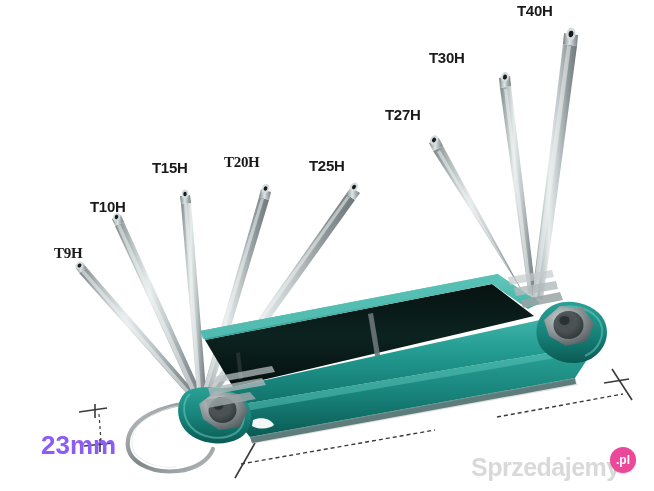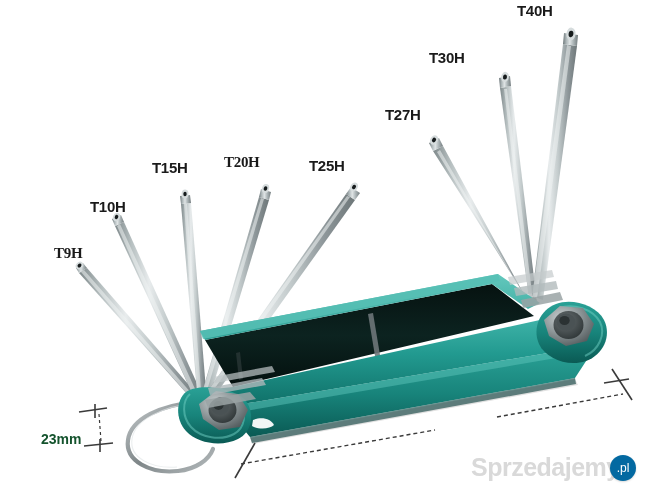--- a/index.html
+++ b/index.html
@@ -17,23 +17,23 @@
     font-family:"Liberation Sans", sans-serif;
     font-size:15px;
     font-weight:700;
     letter-spacing:-0.3px;
     white-space:nowrap;
     text-shadow:0 0 1px rgba(255,255,255,.9);
     line-height:1;
   }
   .dim{
     position:absolute;
-    color:#14532d;
-    font-family:"Liberation Sans", sans-serif;
-    font-size:14px;
+    color:#8b5cf6;
+    font-family:"Liberation Sans", sans-serif;
+    font-size:26px;
     font-weight:700;
     white-space:nowrap;
     line-height:1;
   }
   
   #wm{
     position:absolute;
     left:471px;top:447px;
     width:175px;height:40px;
   }
@@ -41,28 +41,28 @@
     position:absolute;left:0;top:6px;
     font-family:"Liberation Sans", sans-serif;
     font-size:25px;
     font-weight:700;
     color:#d9d9d9;
     letter-spacing:-0.5px;
     white-space:nowrap;
   }
   #wm-badge{
     position:absolute;
-    left:139px;top:8px;
+    left:139px;top:0px;
     width:26px;height:26px;
     border-radius:50%;
-    background:#0369a1;
+    background:#ec4899;
     color:#ffffff;
     font-family:"Liberation Sans", sans-serif;
     font-size:12px;
-    font-weight:400;
+    font-weight:700;
     display:flex;align-items:center;justify-content:center;
     box-shadow:0 1px 2px rgba(0,0,0,.15);
   }
 </style>
 </head>
 <body>
 
 <div id="stage">
 
   <svg id="photo" viewBox="0 0 654 491">

